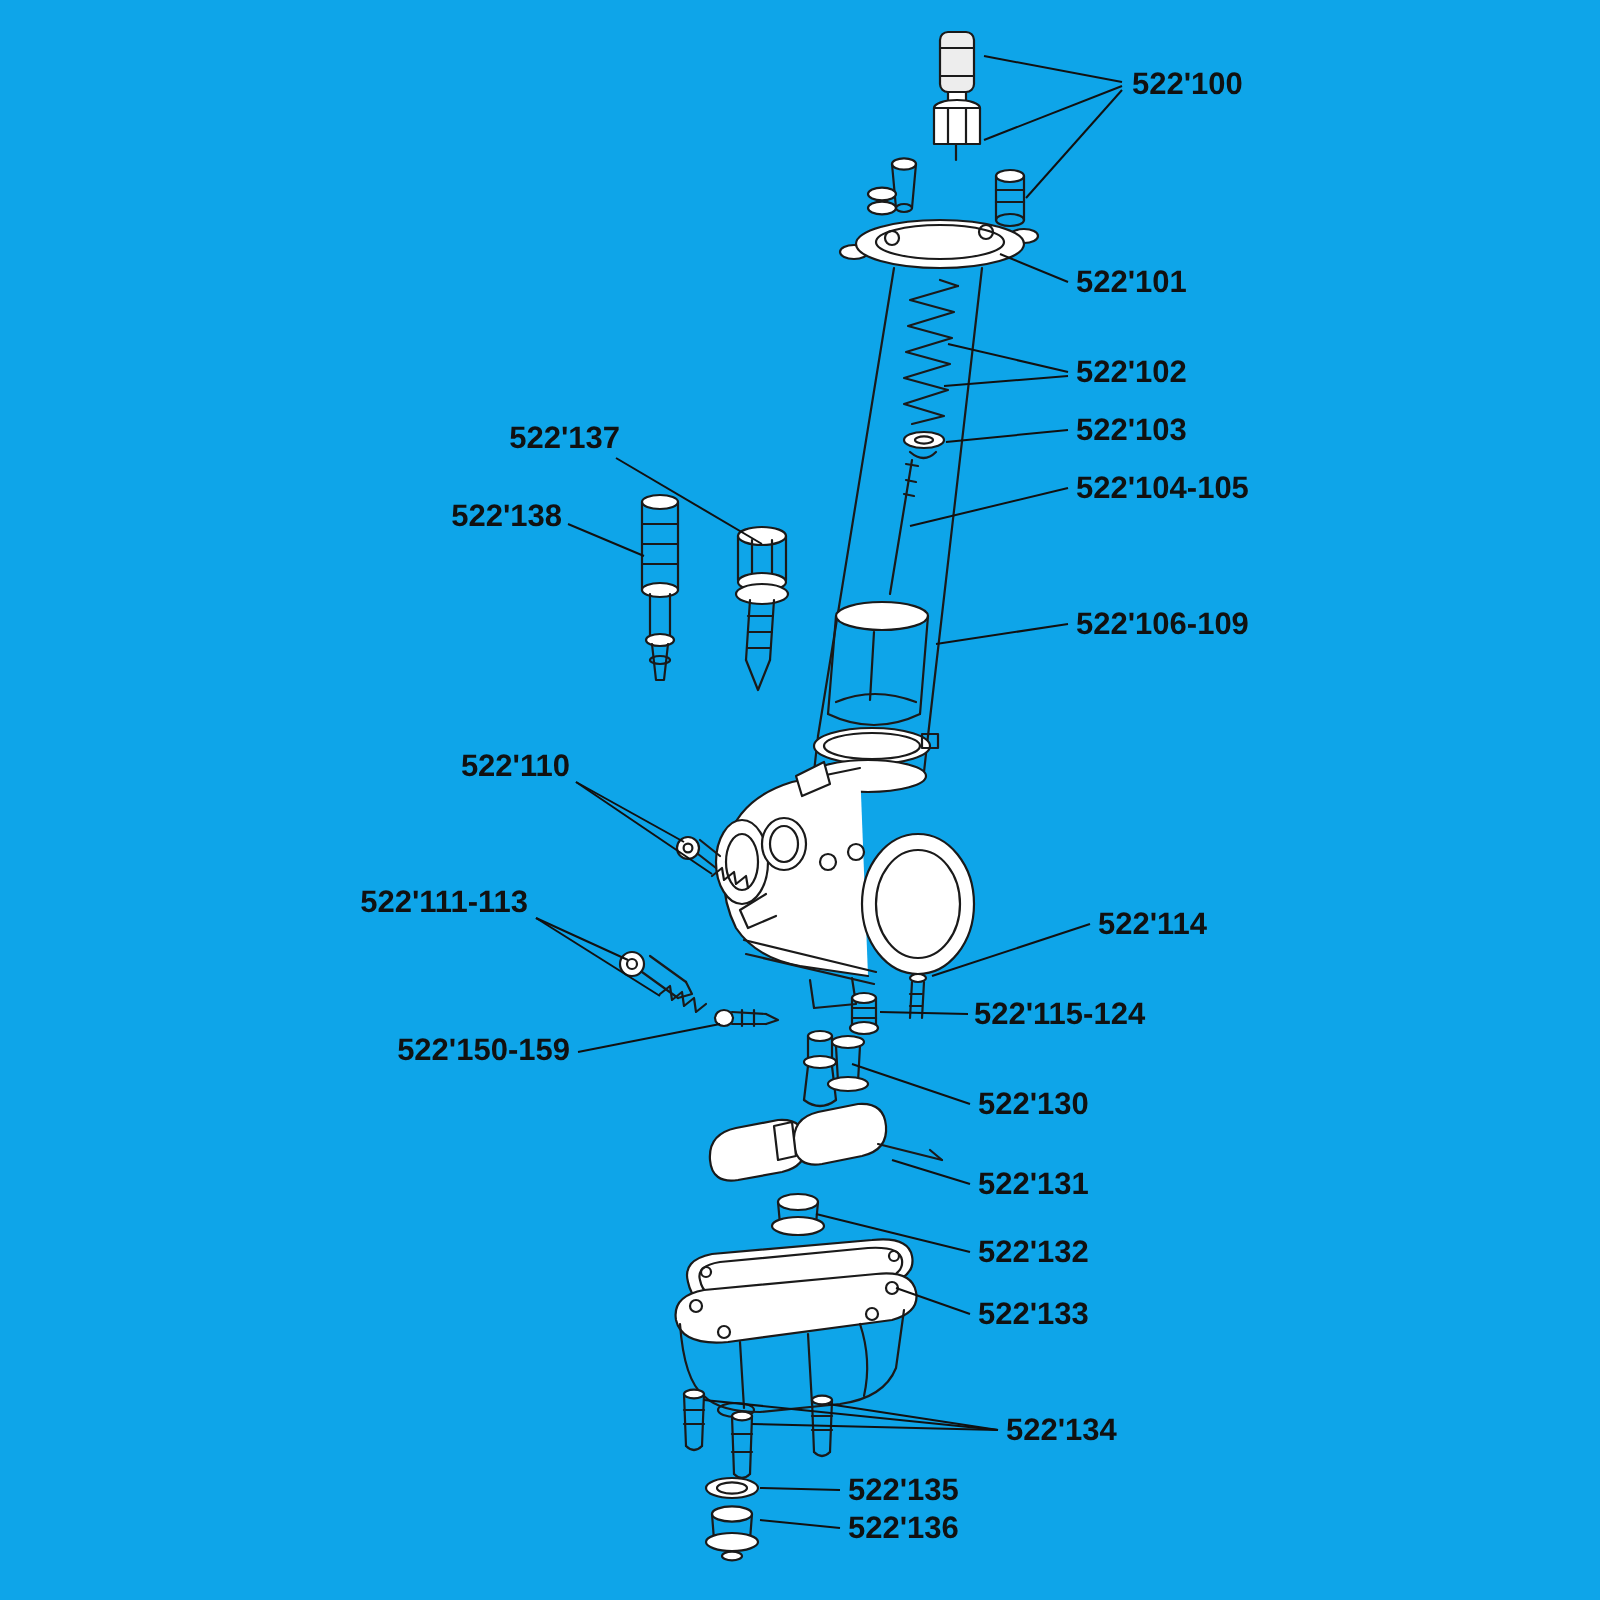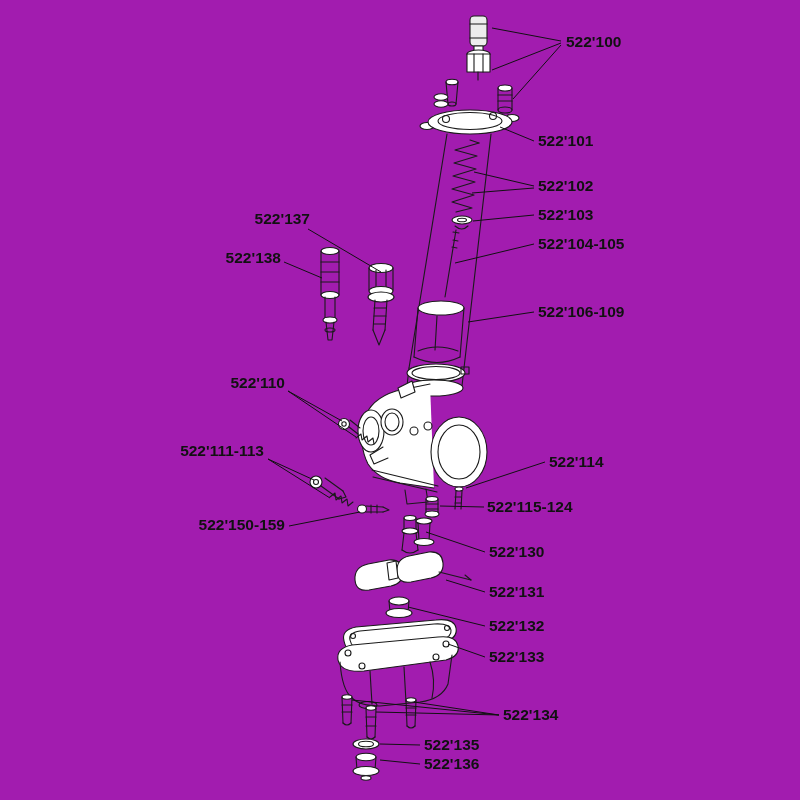--- a/index.html
+++ b/index.html
@@ -1,16 +1,16 @@
 <!DOCTYPE html>
 <html><head>
 <meta charset="utf-8">
 <style>
   html,body{margin:0;padding:0;background:#ffffff;}
-  .canvas{position:relative;width:800px;height:800px;background:#a21caf;overflow:hidden;}
+  .canvas{position:relative;width:800px;height:800px;background:#0ea5e9;overflow:hidden;}
   svg{display:block;}
   .ln *{stroke:#1a1a1a;stroke-width:1.1;fill:none;stroke-linecap:round;stroke-linejoin:round;}
   .ln .fw{fill:#ffffff;}
   .ln .fg{fill:#ededed;}
   .ldr line{stroke:#111111;stroke-width:1;fill:none;}
   .lbl{font-family:"Liberation Sans",sans-serif;font-size:15.5px;font-weight:700;fill:#111111;}
   .end{text-anchor:end;}
 </style>
 </head>
 <body>

